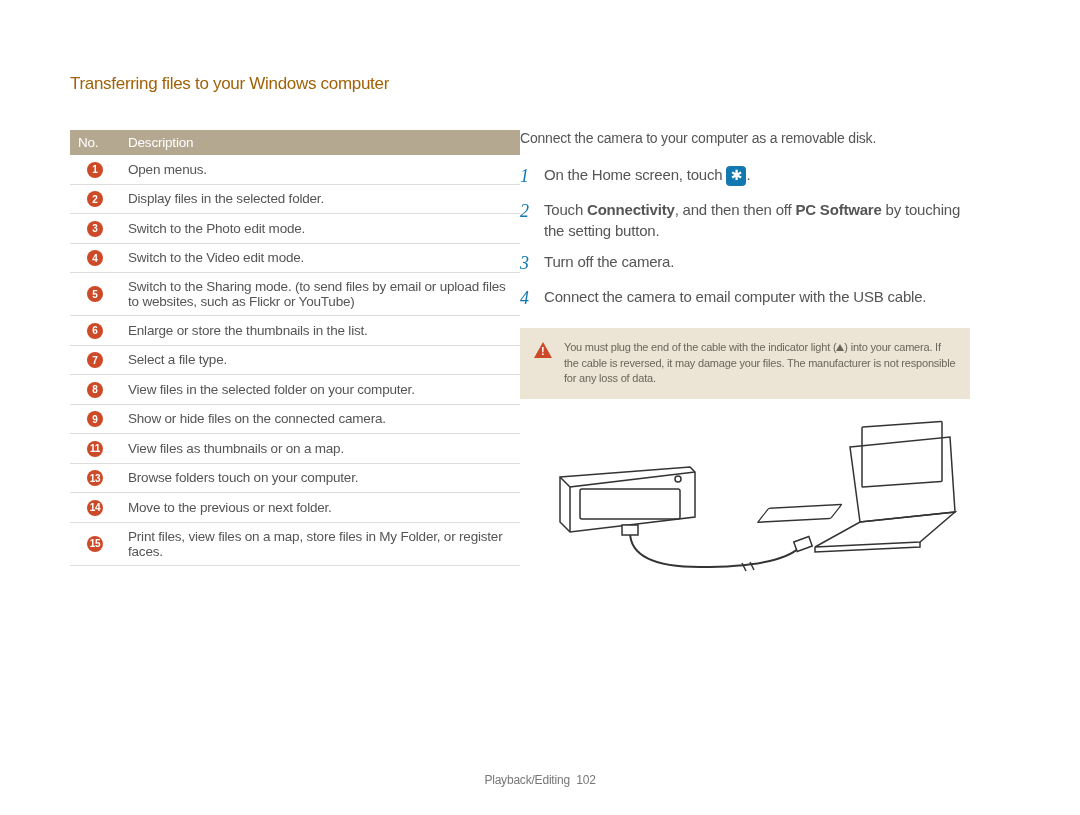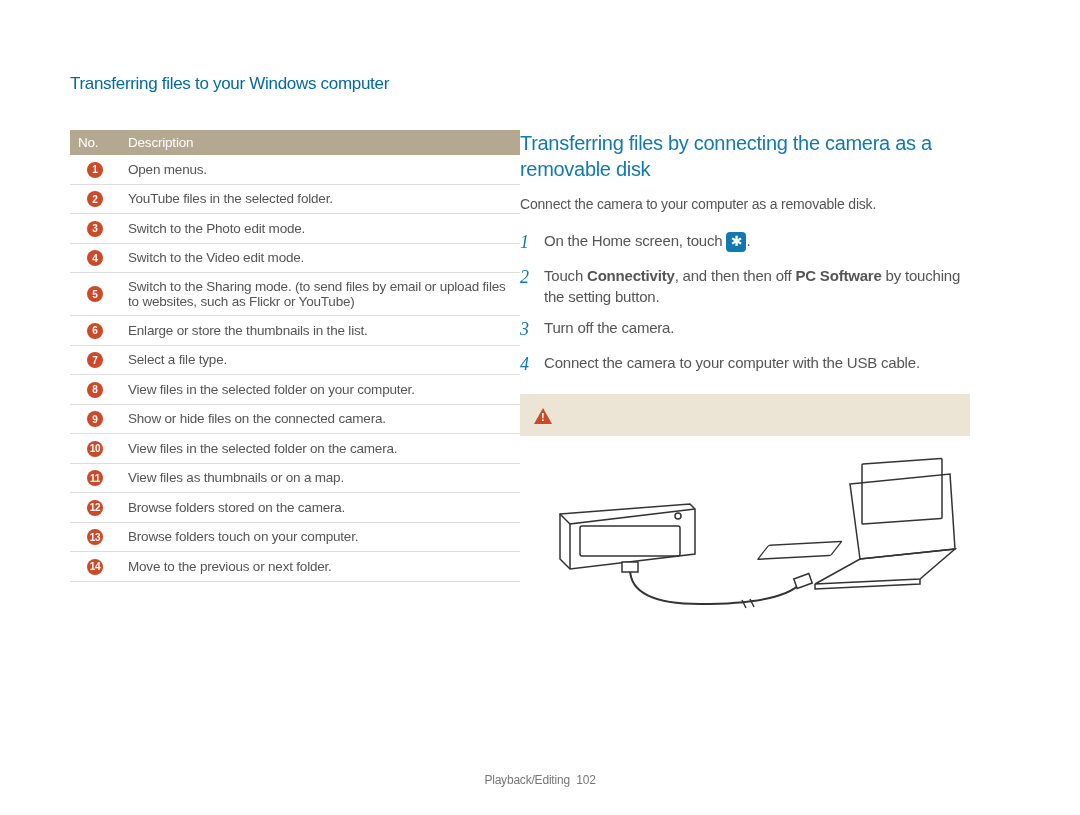--- a/index.html
+++ b/index.html
@@ -9,21 +9,21 @@
       font-family: Arial, Helvetica, sans-serif;
       color: #555;
       background: #fff;
       font-size: 14px;
       letter-spacing: -0.2px;
     }
     .page { padding: 74px 70px 30px 70px; }
     .page-header {
       font-size: 17px;
       font-weight: 300;
-      color: #0369a1;
+      color: #a16207;
       letter-spacing: -0.3px;
       padding-bottom: 6px;
       margin-bottom: 30px;
     }
     .columns { display: flex; }
     .col-left { width: 450px; }
     .col-right { width: 450px; }
 
     table { width: 100%; border-collapse: collapse; font-size: 13.5px; }
     thead td {
@@ -163,21 +163,21 @@
             <td>Description</td>
           </tr>
         </thead>
         <tbody id="table-body">
             <tr>
               <td><span class="bullet">1</span></td>
               <td>Open menus.</td>
             </tr>
             <tr>
               <td><span class="bullet">2</span></td>
-              <td>YouTube files in the selected folder.</td>
+              <td>Display files in the selected folder.</td>
             </tr>
             <tr>
               <td><span class="bullet">3</span></td>
               <td>Switch to the Photo edit mode.</td>
             </tr>
             <tr>
               <td><span class="bullet">4</span></td>
               <td>Switch to the Video edit mode.</td>
             </tr>
             <tr>
@@ -194,45 +194,40 @@
             </tr>
             <tr>
               <td><span class="bullet">8</span></td>
               <td>View files in the selected folder on your computer.</td>
             </tr>
             <tr>
               <td><span class="bullet">9</span></td>
               <td>Show or hide files on the connected camera.</td>
             </tr>
             <tr>
-              <td><span class="bullet">10</span></td>
-              <td>View files in the selected folder on the camera.</td>
-            </tr>
-            <tr>
               <td><span class="bullet">11</span></td>
               <td>View files as thumbnails or on a map.</td>
             </tr>
             <tr>
-              <td><span class="bullet">12</span></td>
-              <td>Browse folders stored on the camera.</td>
-            </tr>
-            <tr>
               <td><span class="bullet">13</span></td>
               <td>Browse folders touch on your computer.</td>
             </tr>
             <tr>
               <td><span class="bullet">14</span></td>
               <td>Move to the previous or next folder.</td>
+            </tr>
+            <tr>
+              <td><span class="bullet">15</span></td>
+              <td>Print files, view files on a map, store files in My Folder, or register faces.</td>
             </tr>
           </tbody>
       </table>
     </div>
 
     <div class="col-right">
-      <div class="section-title">Transferring files by connecting the camera as a removable disk</div>
       <div class="intro">Connect the camera to your computer as a removable disk.</div>
 
       <ol class="steps">
         <li>
           <span class="step-num">1</span>
           <span class="step-text">
             <span>On the Home screen, touch </span><span class="gear-icon">✱</span>.
           </span>
         </li>
         <li>
@@ -240,26 +235,29 @@
           <span class="step-text">
             <span>Touch </span><b>Connectivity</b><span>, and then then off </span><b>PC Software</b><span> by touching the setting button.</span>
           </span>
         </li>
         <li>
           <span class="step-num">3</span>
           <span class="step-text">Turn off the camera.</span>
         </li>
         <li>
           <span class="step-num">4</span>
-          <span class="step-text">Connect the camera to your computer with the USB cable.</span>
+          <span class="step-text">Connect the camera to email computer with the USB cable.</span>
         </li>
       </ol>
 
       <div class="note-box">
         <div class="warn-icon"></div>
+        <div>
+          <span>You must plug the end of the cable with the indicator light (</span><span class="arrow-icon"></span><span>) into your camera. If the cable is reversed, it may damage your files. The manufacturer is not responsible for any loss of data.</span>
+        </div>
       </div>
 
       <div class="illustration">
         <svg viewBox="0 0 450 180" width="450" height="180">
 
           <g stroke="#333" stroke-width="1.5" fill="none">
             <path d="M 40 60 L 170 50 L 175 55 L 175 100 L 50 115 L 40 105 Z"></path>
             <path d="M 50 115 L 50 70 L 175 55"></path>
             <path d="M 50 70 L 40 60"></path>
             <rect x="60" y="72" width="100" height="30" rx="2"></rect>

